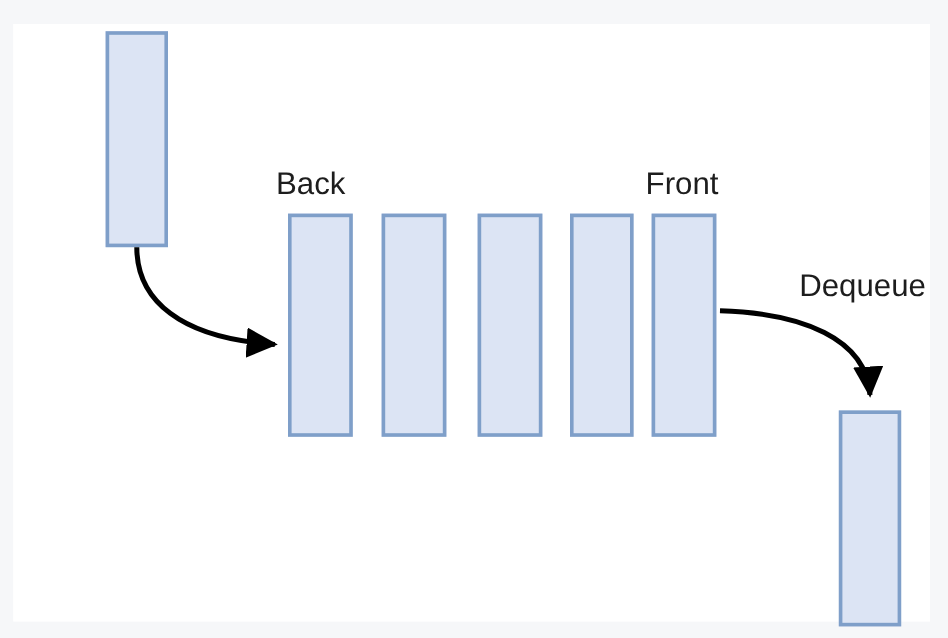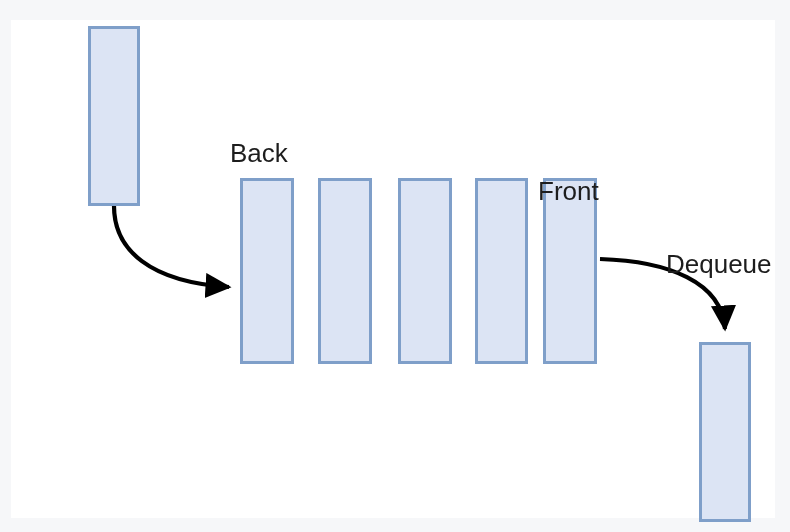--- a/index.html
+++ b/index.html
@@ -76,16 +76,16 @@
     <defs>
       <marker id="arrowhead" markerWidth="7" markerHeight="7" refX="5.6" refY="3" orient="auto" markerUnits="strokeWidth">
         <path d="M 0 0 L 6.2 3 L 0 6 z" fill="#000000"></path>
       </marker>
     </defs>
     <path d="M 114 206 C 114 250 150 282 229 287" fill="none" stroke="#000000" stroke-width="4.2" marker-end="url(#arrowhead)"></path>
     <path d="M 600 259 C 668 261 722 282 725 329" fill="none" stroke="#000000" stroke-width="4.2" marker-end="url(#arrowhead)"></path>
   </svg>
 
   <div class="diagram-label" style="left:230px; top:138px;">Back</div>
-  <div class="diagram-label" style="left:538px; top:138px;margin-top:38px;">Front</div>
-  <div class="diagram-label" style="left:666px; top:223px;margin-top:26px;">Dequeue</div>
+  <div class="diagram-label" style="left:538px; top:138px;">Front</div>
+  <div class="diagram-label" style="left:666px; top:223px;">Dequeue</div>
 
 </div>
 
 </body></html>

